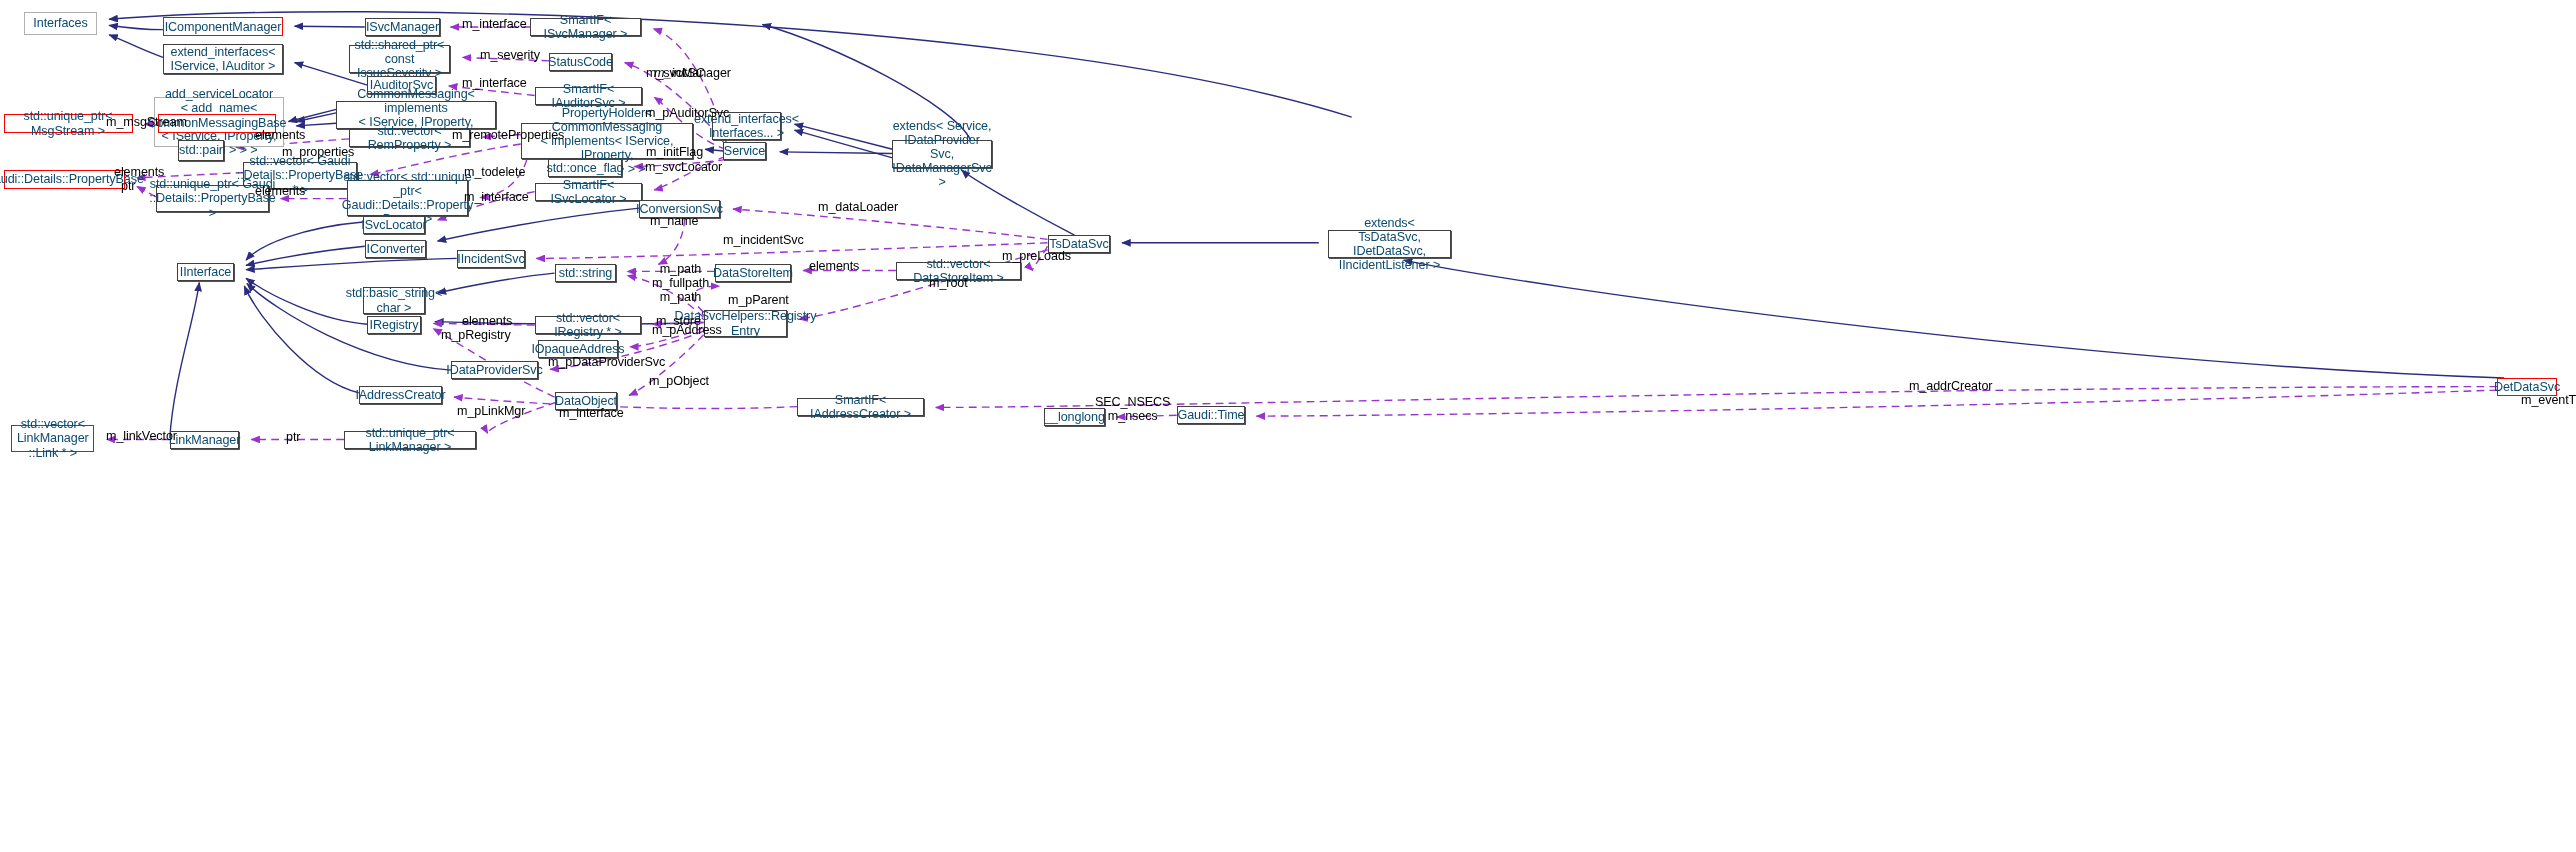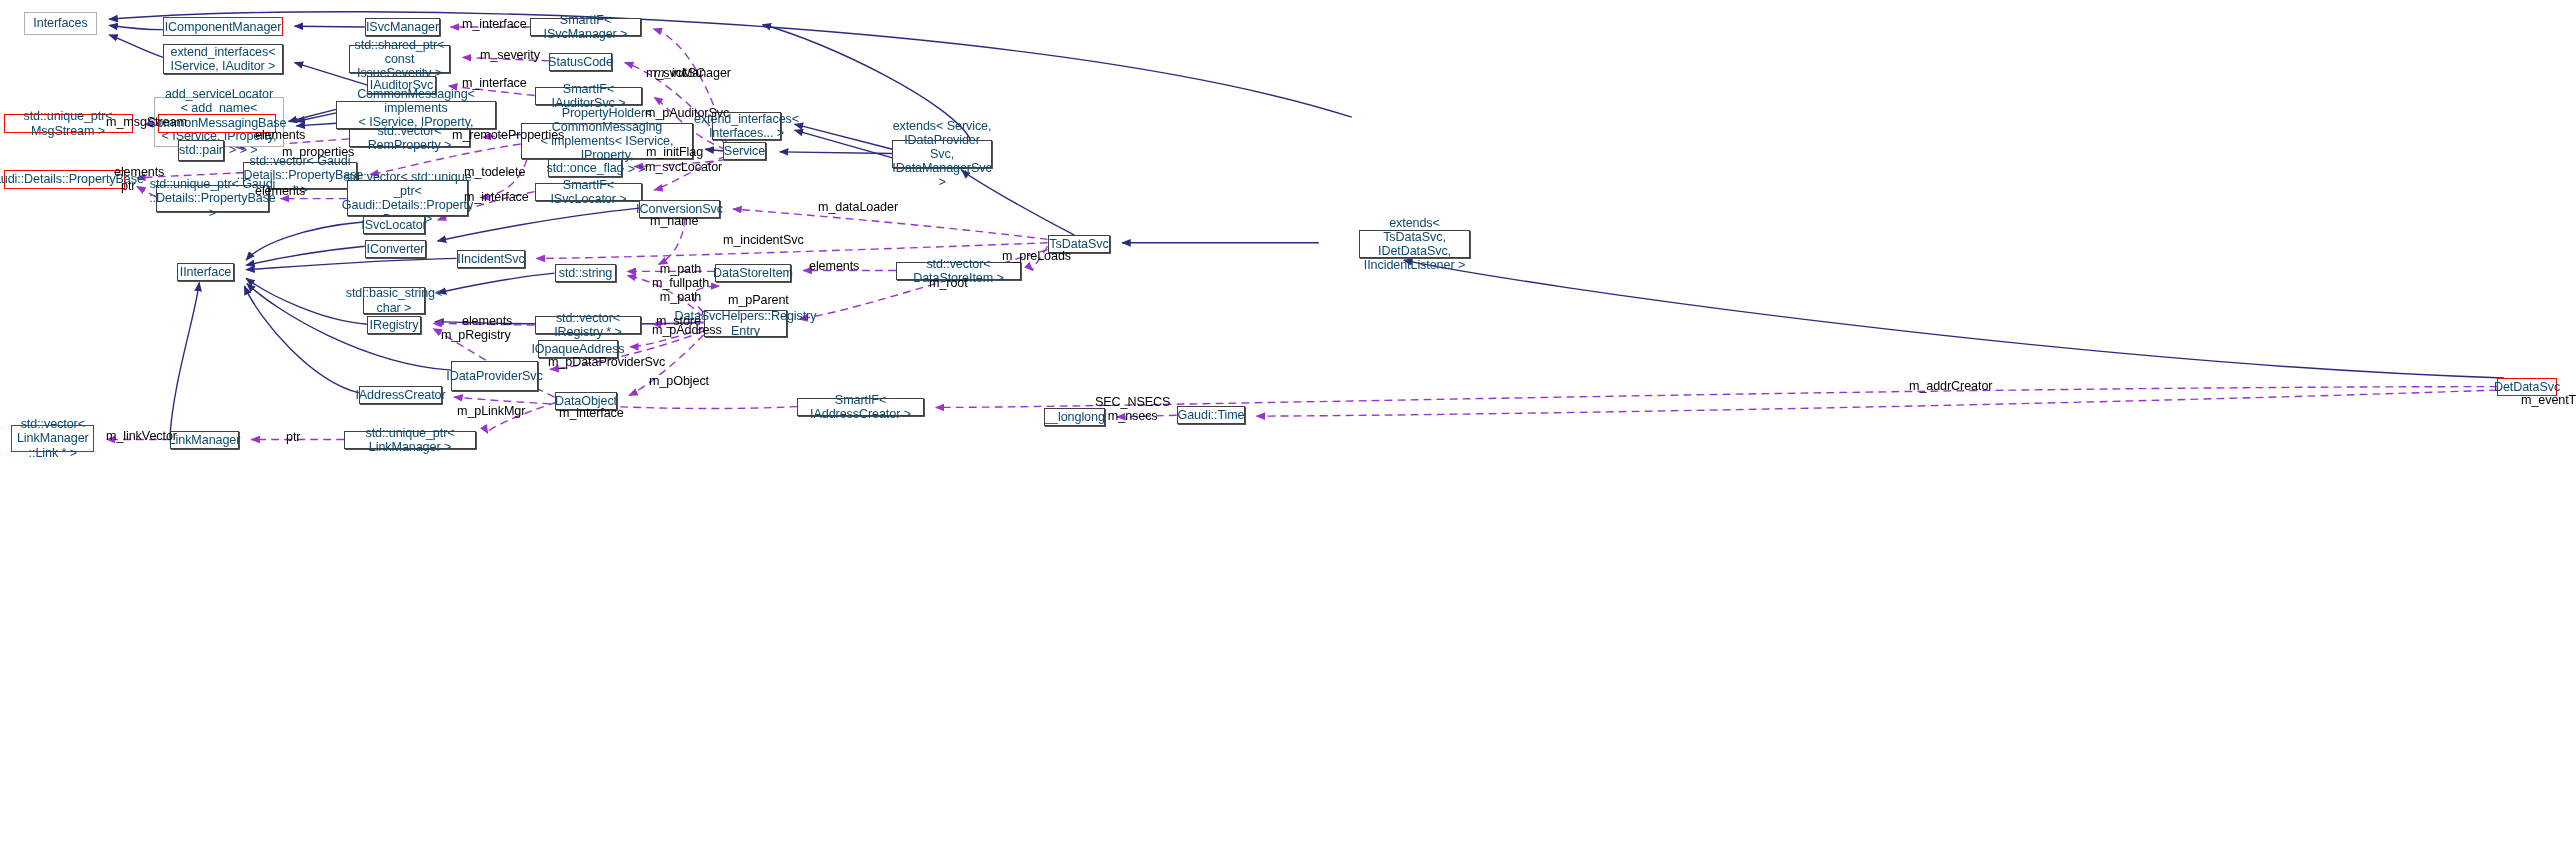--- a/index.html
+++ b/index.html
@@ -252,31 +252,31 @@
       <div class="node thick" style="left: 892px; top: 140px; width: 100px; height: 28px;">extends&lt; Service, IDataProvider
 Svc, IDataManagerSvc &gt;</div>
       <div class="node thick" style="left: 639px; top: 200px; width: 81px; height: 18px;">IConversionSvc</div>
       <div class="node thick" style="left: 363px; top: 216px; width: 62px; height: 18px;">ISvcLocator</div>
       <div class="node thick" style="left: 365px; top: 240px; width: 61px; height: 18px;">IConverter</div>
       <div class="node thick" style="left: 457px; top: 250px; width: 68px; height: 18px;">IIncidentSvc</div>
       <div class="node thick" style="left: 555px; top: 264px; width: 61px; height: 18px;">std::string</div>
       <div class="node thick" style="left: 715px; top: 264px; width: 76px; height: 18px;">DataStoreItem</div>
       <div class="node thick" style="left: 896px; top: 262px; width: 125px; height: 18px;">std::vector&lt; DataStoreItem &gt;</div>
       <div class="node thick" style="left: 1048px; top: 235px; width: 62px; height: 18px;">TsDataSvc</div>
-      <div class="node thick" style="left: 1359px; top: 230px; width: 111px; height: 28px;">extends&lt; TsDataSvc,
+      <div class="node thick" style="left: 1328px; top: 230px; width: 123px; height: 28px;">extends&lt; TsDataSvc,
 IDetDataSvc, IIncidentListener &gt;</div>
       <div class="node thick" style="left: 177px; top: 263px; width: 57px; height: 18px;">IInterface</div>
       <div class="node thick" style="left: 363px; top: 287px; width: 62px; height: 27px;">std::basic_string&lt;
 char &gt;</div>
       <div class="node thick" style="left: 367px; top: 316px; width: 54px; height: 18px;">IRegistry</div>
       <div class="node thick" style="left: 535px; top: 316px; width: 106px; height: 18px;">std::vector&lt; IRegistry * &gt;</div>
       <div class="node thick" style="left: 704px; top: 310px; width: 83px; height: 27px;">DataSvcHelpers::Registry
 Entry</div>
       <div class="node thick" style="left: 538px; top: 340px; width: 80px; height: 18px;">IOpaqueAddress</div>
-      <div class="node thick" style="left: 451px; top: 361px; width: 87px; height: 30px;">IDataProviderSvc</div>
+      <div class="node thick" style="left: 451px; top: 361px; width: 87px; height: 18px;">IDataProviderSvc</div>
       <div class="node thick" style="left: 359px; top: 386px; width: 83px; height: 18px;">IAddressCreator</div>
       <div class="node thick" style="left: 555px; top: 392px; width: 62px; height: 18px;">DataObject</div>
       <div class="node thick" style="left: 797px; top: 398px; width: 127px; height: 18px;">SmartIF&lt; IAddressCreator &gt;</div>
       <div class="node red" style="left: 2497px; top: 378px; width: 60px; height: 18px;">DetDataSvc</div>
       <div class="node red" style="left: 11.3px; top: 425px; width: 83px; height: 27px;">std::vector&lt; LinkManager
 ::Link * &gt;</div>
       <div class="node thick" style="left: 170px; top: 431px; width: 69px; height: 18px;">LinkManager</div>
       <div class="node thick" style="left: 344px; top: 431px; width: 132px; height: 18px;">std::unique_ptr&lt; LinkManager &gt;</div>
       <div class="node thick" style="left: 1044px; top: 408px; width: 61px; height: 18px;">__longlong</div>
       <div class="node thick" style="left: 1177px; top: 406px; width: 68px; height: 18px;">Gaudi::Time</div>

